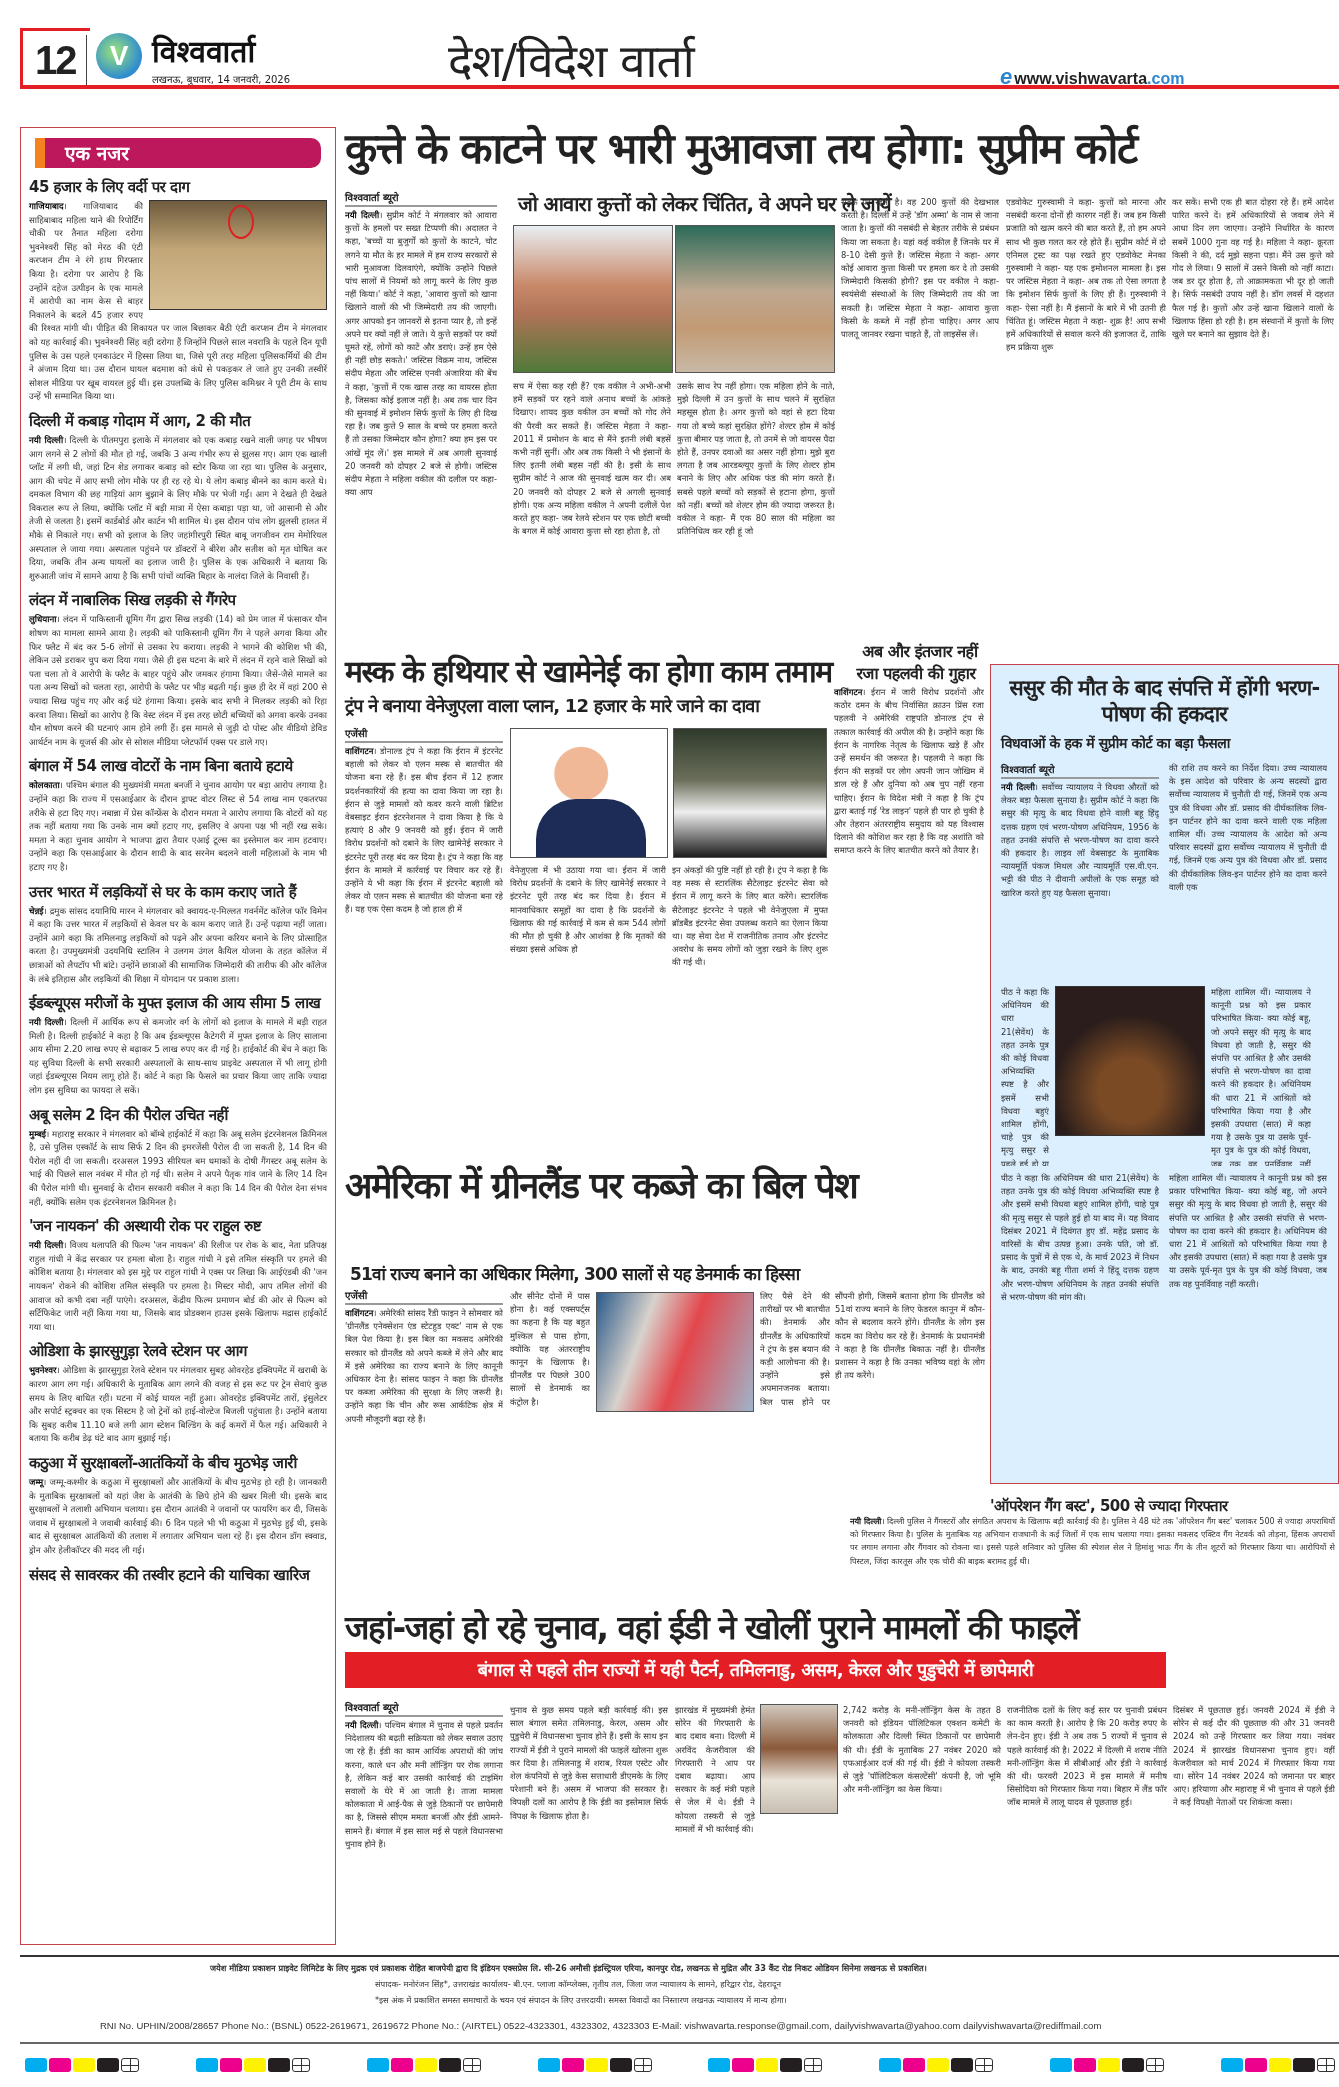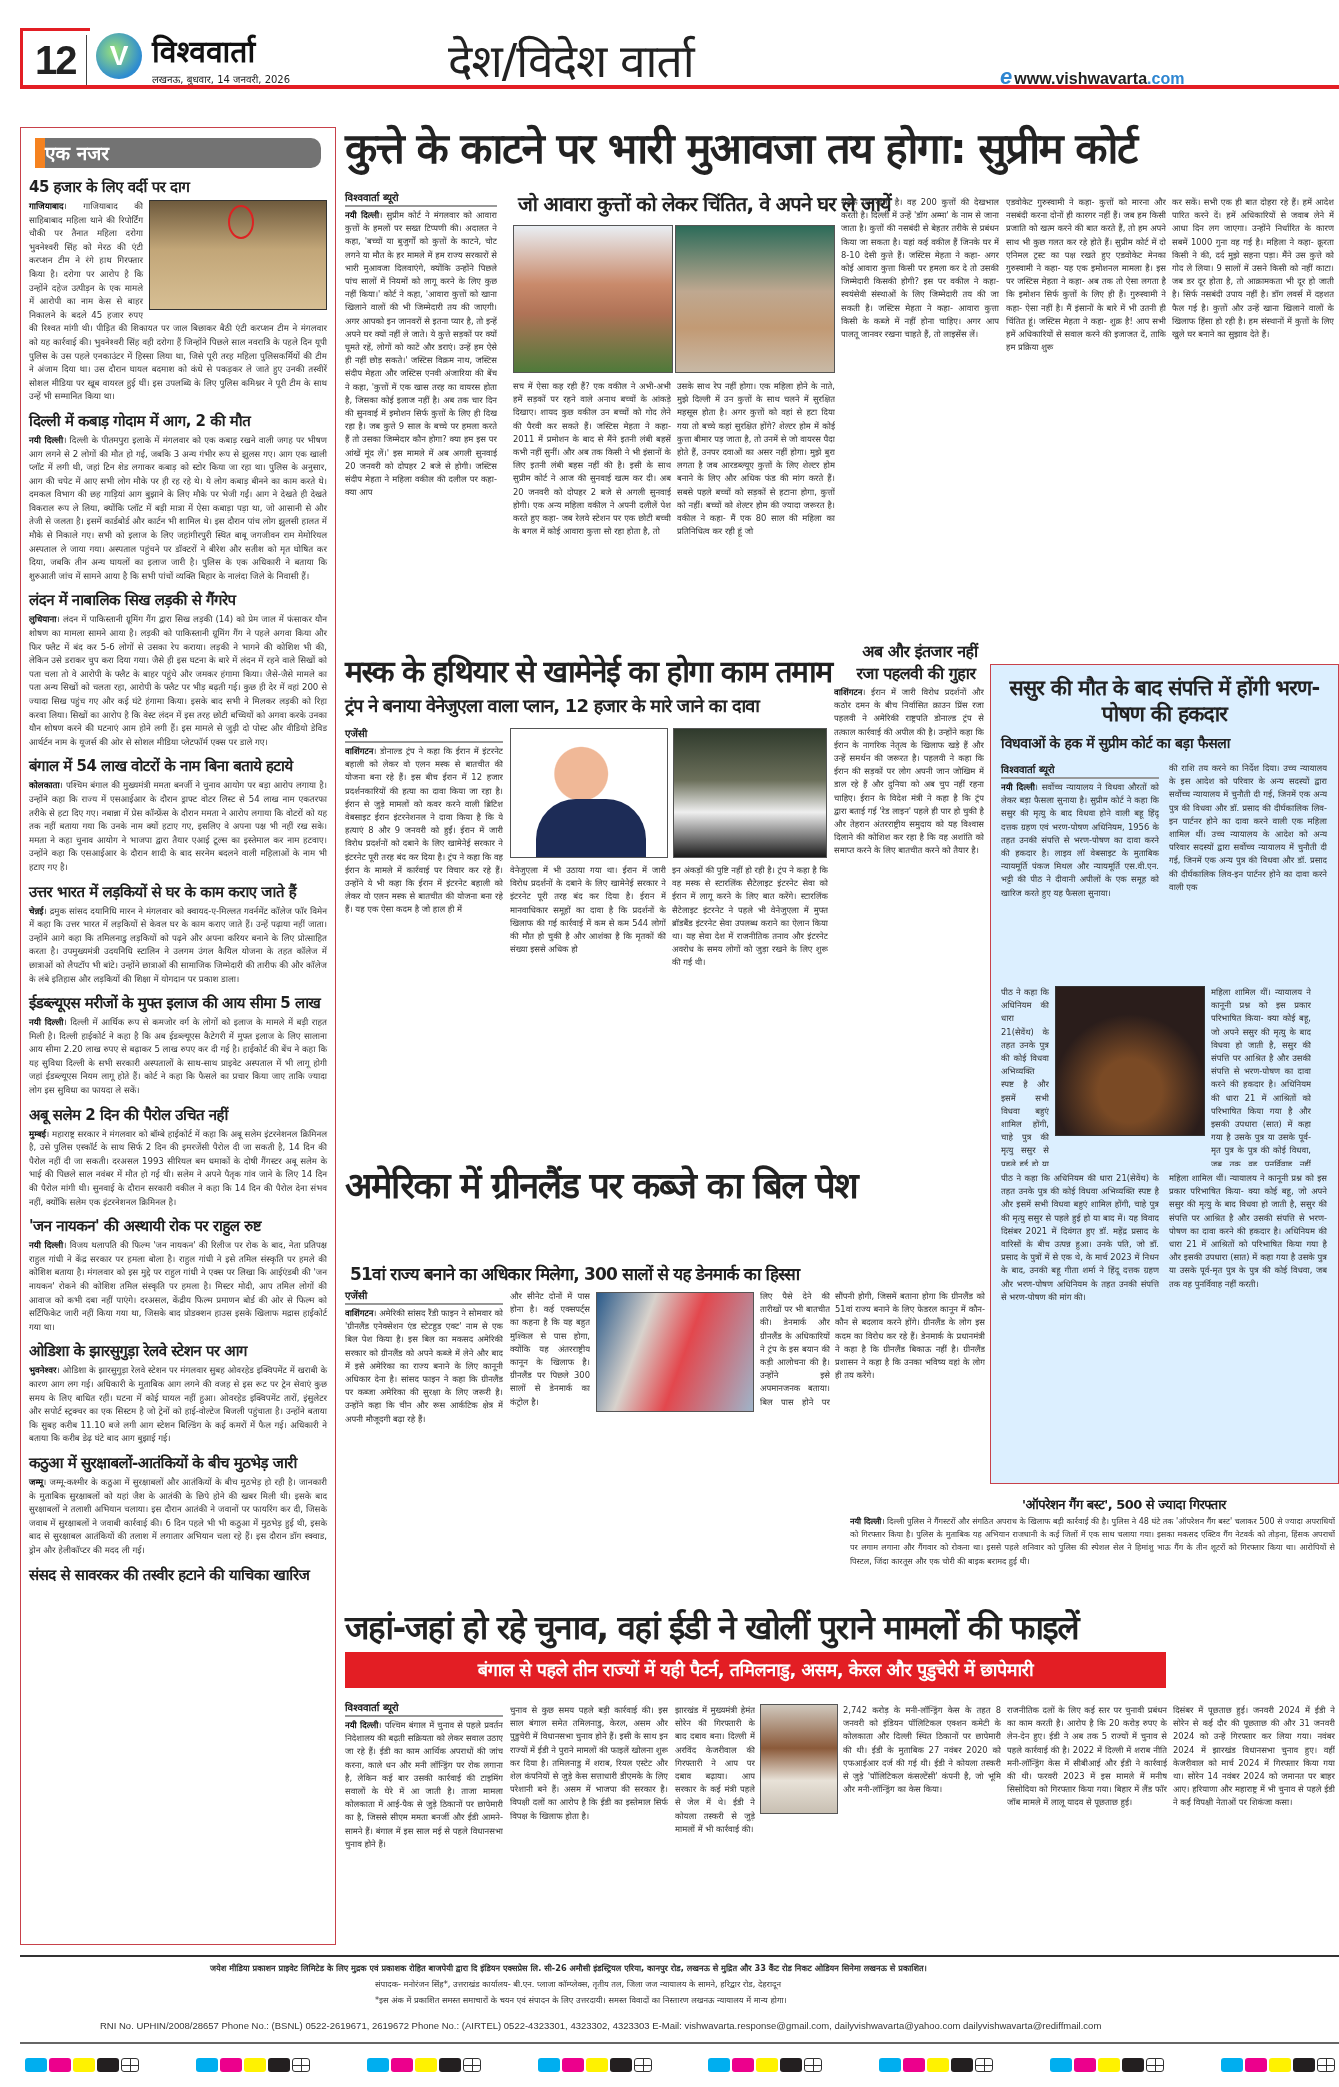--- a/index.html
+++ b/index.html
@@ -12,21 +12,21 @@
   .logo { left: 96px; top: 33px; width: 46px; height: 46px; border-radius: 50%; background: radial-gradient(circle at 40% 40%, #9be37a, #2d8bd1 70%); display:flex; align-items:center; justify-content:center; color:#fff; font: 700 28px "Liberation Sans", sans-serif; }
   .brand { left: 152px; top: 30px; font: 700 30px "DejaVu Sans", sans-serif; color:#111; }
   .dateline { left: 152px; top: 72px; font-size: 10px; color: #222; }
   .section-title { left: 448px; top: 28px; font: 400 46px "DejaVu Sans", sans-serif; color: #222; letter-spacing:-1px; }
   .site { left: 1000px; top: 64px; font: 700 16px "Liberation Sans", sans-serif; color:#222;text-decoration:underline; }
   .site .ie { color:#2e86d1; font-size: 22px; font-style: italic; margin-right:2px; }
   .site .com { color:#2e86d1; }
   .topbar { left: 20px; top: 85px; width: 1319px; height: 4px; background: #e31e24; }
   
   .left-col { left: 20px; top: 127px; width: 316px; height: 1818px; border: 1.5px solid #c8414a; padding: 10px 8px; }
-  .tag { height: 30px; background: #737373; border-radius: 0 10px 10px 0; border-left: 10px solid #f58220; color:#fff; font: 700 19px "DejaVu Sans", sans-serif; padding-left: 0; line-height: 30px; margin: 0 6px 8px 6px; }
+  .tag { height: 30px; background: #be185d; border-radius: 0 10px 10px 0; border-left: 10px solid #f58220; color:#fff; font: 700 19px "DejaVu Sans", sans-serif; padding-left: 20px; line-height: 30px; margin: 0 6px 8px 6px; }
   .lh { font: 700 15px "DejaVu Sans", sans-serif; color:#222; margin: 6px 0 4px; letter-spacing:-0.5px; }
   .lp { font-size: 8.6px; line-height: 13.6px; text-align: justify; color:#333; }
   .lp b { color:#111; }
   .lphoto { float: right; width: 178px; height: 110px; margin: 0 0 4px 6px; background: linear-gradient(180deg,#6e5a3d 0%, #c2a678 45%, #d7bf94 100%); position: relative; border:1px solid #333; }
   .lphoto .circ { position:absolute; left: 78px; top: 4px; width: 26px; height: 34px; border: 2px solid #d22; border-radius: 50%; }
   
   .h1 { font: 700 37px "DejaVu Sans", sans-serif; color:#222; letter-spacing: -1.5px; white-space: nowrap; }
   .h2 { font: 700 20px "DejaVu Sans", sans-serif; color:#222; letter-spacing:-0.8px; white-space: nowrap; }
   .h3 { font: 700 15px "DejaVu Sans", sans-serif; color:#222; white-space: nowrap; letter-spacing:-0.5px; }
   .byline { font: 700 10px "DejaVu Sans", sans-serif; border-bottom: 2px solid #999; padding-bottom: 1px; margin-bottom: 2px; color:#222; }
@@ -163,21 +163,21 @@
 <div class="abs h2" style="left:350px; top:1262px; font-size:17px;">51वां राज्य बनाने का अधिकार मिलेगा, 300 सालों से यह डेनमार्क का हिस्सा</div>
 <div class="abs" style="left:345px; top:1288px; width:158px;">
   <div class="byline">एजेंसी</div>
   <div class="col" style="height:290px;"><b>वाशिंगटन</b><span>। अमेरिकी सांसद रैंडी फाइन ने सोमवार को 'ग्रीनलैंड एनेक्सेशन एंड स्टेटहुड एक्ट' नाम से एक बिल पेश किया है। इस बिल का मकसद अमेरिकी सरकार को ग्रीनलैंड को अपने कब्जे में लेने और बाद में इसे अमेरिका का राज्य बनाने के लिए कानूनी अधिकार देना है। सांसद फाइन ने कहा कि ग्रीनलैंड पर कब्जा अमेरिका की सुरक्षा के लिए जरूरी है। उन्होंने कहा कि चीन और रूस आर्कटिक क्षेत्र में अपनी मौजूदगी बढ़ा रहे हैं।</span></div>
 </div>
 <div class="abs col" style="left:510px; top:1290px; width:80px; height:290px;">और सीनेट दोनों में पास होना है। कई एक्सपर्ट्स का कहना है कि यह बहुत मुश्किल से पास होगा, क्योंकि यह अंतरराष्ट्रीय कानून के खिलाफ है। ग्रीनलैंड पर पिछले 300 सालों से डेनमार्क का कंट्रोल है।</div>
 <div class="abs img" style="left:596px; top:1292px; width:158px; height:120px; background: linear-gradient(110deg,#2a5a8a 0%, #d8d2cc 30%, #e3474d 55%, #9fb4c9 100%);"></div>
 <div class="abs col" style="left:760px; top:1290px; width:70px; height:120px;">लिए पैसे देने की तारीखों पर भी बातचीत की। डेनमार्क और ग्रीनलैंड के अधिकारियों ने ट्रंप के इस बयान की कड़ी आलोचना की है। उन्होंने इसे अपमानजनक बताया। बिल पास होने पर अमेरिकी राष्ट्रपति को कानूनी रूप से ग्रीनलैंड का अधिग्रहण करने का अधिकार मिलेगा।</div>
 <div class="abs col" style="left:835px; top:1290px; width:150px; height:290px;">सौंपनी होगी, जिसमें बताना होगा कि ग्रीनलैंड को 51वां राज्य बनाने के लिए फेडरल कानून में कौन-कौन से बदलाव करने होंगे। ग्रीनलैंड के लोग इस कदम का विरोध कर रहे हैं। डेनमार्क के प्रधानमंत्री ने कहा है कि ग्रीनलैंड बिकाऊ नहीं है। ग्रीनलैंड प्रशासन ने कहा है कि उनका भविष्य वहां के लोग ही तय करेंगे।</div>
 
-<div class="abs h3" style="left:990px; top:1495px; font-size:13px;margin-left:32px;">'ऑपरेशन गैंग बस्ट', 500 से ज्यादा गिरफ्तार</div>
+<div class="abs h3" style="left:990px; top:1495px; font-size:15px;">'ऑपरेशन गैंग बस्ट', 500 से ज्यादा गिरफ्तार</div>
 <div class="abs col" style="left:850px; top:1515px; width:485px; height:80px; font-size:8px;"><b>नयी दिल्ली</b><span>। दिल्ली पुलिस ने गैंगस्टरों और संगठित अपराध के खिलाफ बड़ी कार्रवाई की है। पुलिस ने 48 घंटे तक 'ऑपरेशन गैंग बस्ट' चलाकर 500 से ज्यादा अपराधियों को गिरफ्तार किया है। पुलिस के मुताबिक यह अभियान राजधानी के कई जिलों में एक साथ चलाया गया। इसका मकसद एक्टिव गैंग नेटवर्क को तोड़ना, हिंसक अपराधों पर लगाम लगाना और गैंगवार को रोकना था। इससे पहले शनिवार को पुलिस की स्पेशल सेल ने हिमांशु भाऊ गैंग के तीन शूटरों को गिरफ्तार किया था। आरोपियों से पिस्टल, जिंदा कारतूस और एक चोरी की बाइक बरामद हुई थी।</span></div>
 
 <div class="abs h1" style="left:345px; top:1604px; font-size:33px;">जहां-जहां हो रहे चुनाव, वहां ईडी ने खोलीं पुराने मामलों की फाइलें</div>
 <div class="abs red-band" style="left:345px; top:1652px; width:821px;">बंगाल से पहले तीन राज्यों में यही पैटर्न, तमिलनाडु, असम, केरल और पुडुचेरी में छापेमारी</div>
 <div class="abs" style="left:345px; top:1700px; width:158px;">
   <div class="byline">विश्ववार्ता ब्यूरो</div>
   <div class="col" style="height:240px;"><b>नयी दिल्ली</b><span>। पश्चिम बंगाल में चुनाव से पहले प्रवर्तन निदेशालय की बढ़ती सक्रियता को लेकर सवाल उठाए जा रहे हैं। ईडी का काम आर्थिक अपराधों की जांच करना, काले धन और मनी लॉन्ड्रिंग पर रोक लगाना है, लेकिन कई बार उसकी कार्रवाई की टाइमिंग सवालों के घेरे में आ जाती है। ताजा मामला कोलकाता में आई-पैक से जुड़े ठिकानों पर छापेमारी का है, जिससे सीएम ममता बनर्जी और ईडी आमने-सामने हैं। बंगाल में इस साल मई से पहले विधानसभा चुनाव होने हैं।</span></div>
 </div>
 <div class="abs col" style="left:510px; top:1704px; width:158px; height:240px;">चुनाव से कुछ समय पहले बड़ी कार्रवाई की। इस साल बंगाल समेत तमिलनाडु, केरल, असम और पुडुचेरी में विधानसभा चुनाव होने हैं। इसी के साथ इन राज्यों में ईडी ने पुराने मामलों की फाइलें खोलना शुरू कर दिया है। तमिलनाडु में शराब, रियल एस्टेट और शेल कंपनियों से जुड़े केस सत्ताधारी डीएमके के लिए परेशानी बने हैं। असम में भाजपा की सरकार है। विपक्षी दलों का आरोप है कि ईडी का इस्तेमाल सिर्फ विपक्ष के खिलाफ होता है।</div>
 <div class="abs col" style="left:675px; top:1704px; width:80px; height:240px;">झारखंड में मुख्यमंत्री हेमंत सोरेन की गिरफ्तारी के बाद दबाव बना। दिल्ली में अरविंद केजरीवाल की गिरफ्तारी ने आप पर दबाव बढ़ाया। आप सरकार के कई मंत्री पहले से जेल में थे। ईडी ने कोयला तस्करी से जुड़े मामलों में भी कार्रवाई की।</div>

